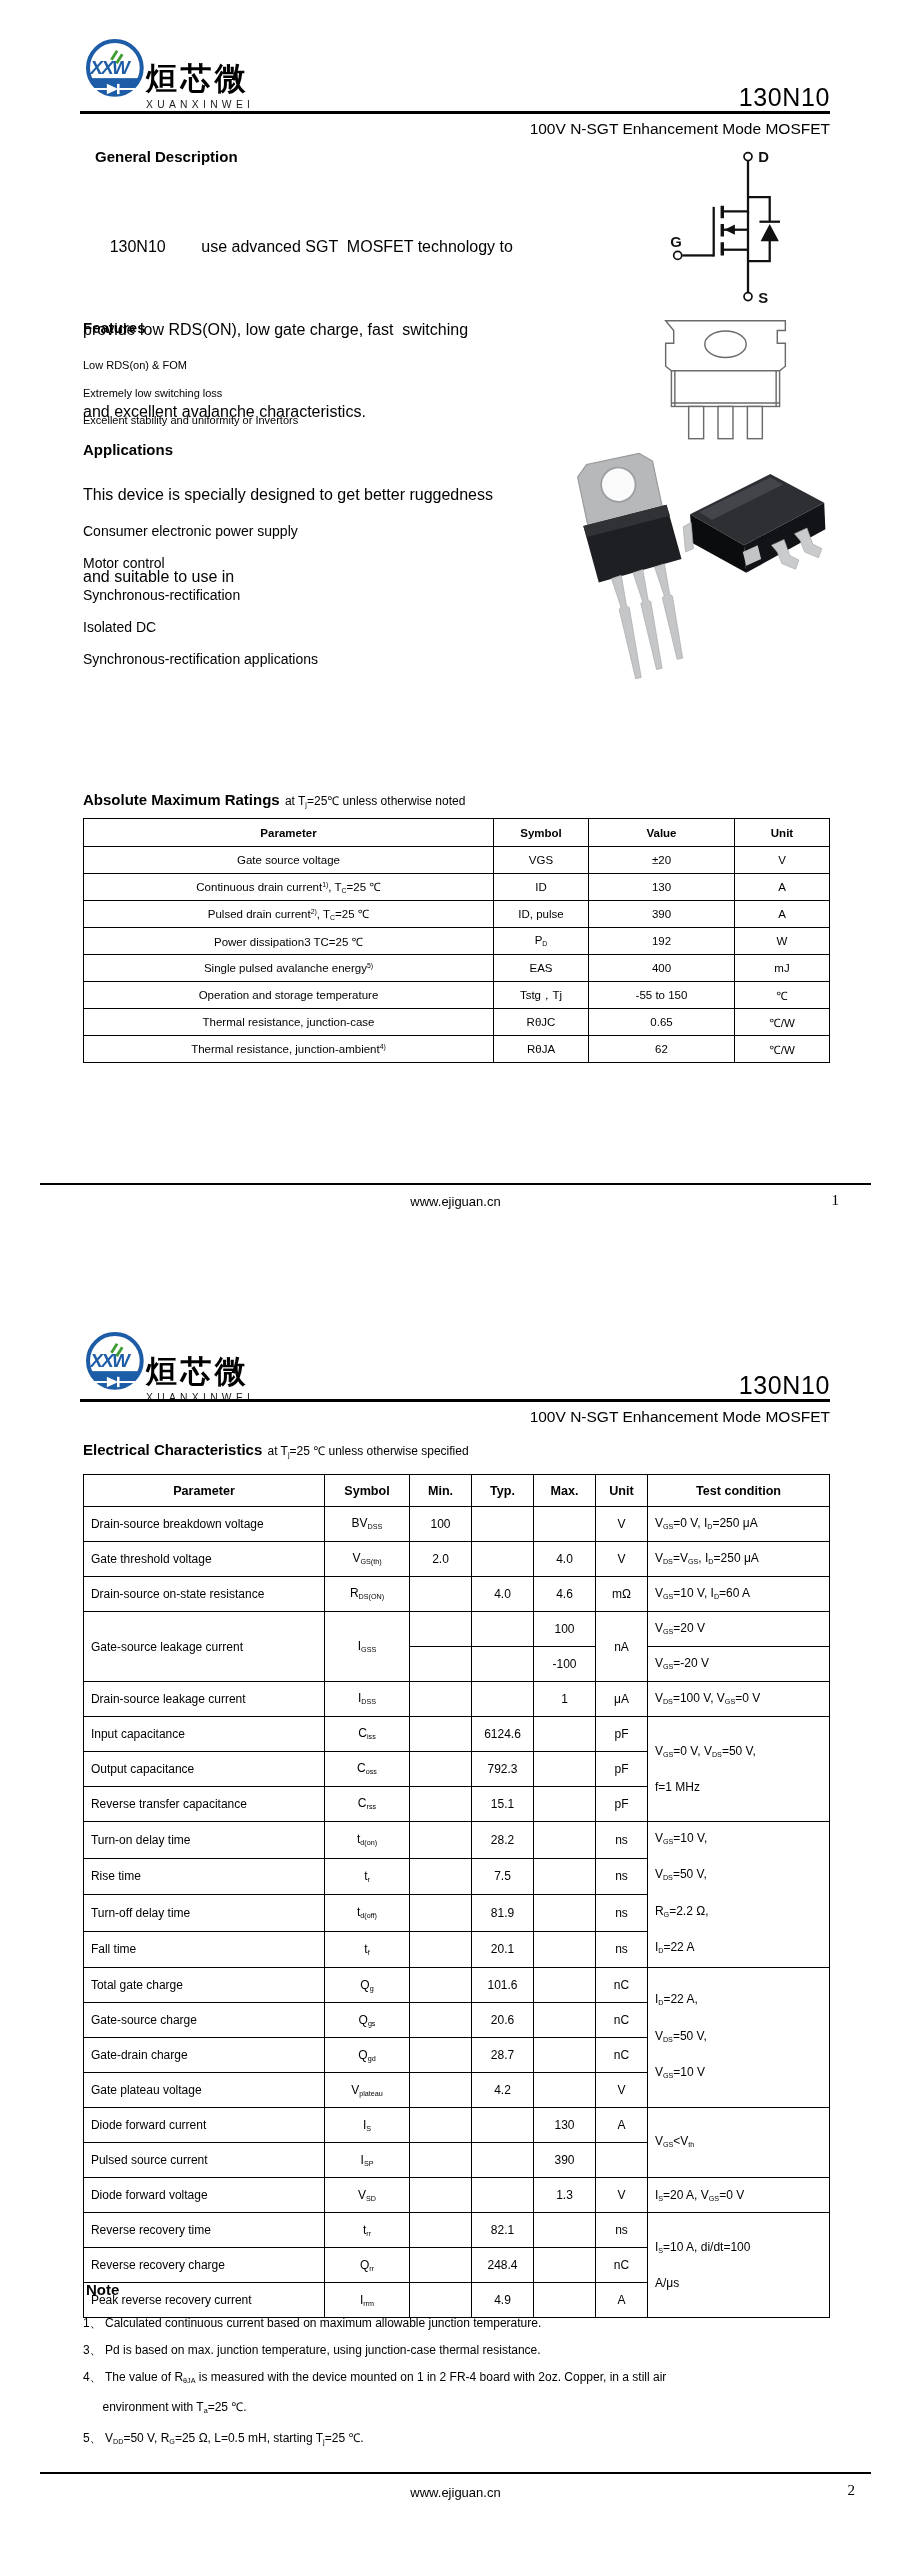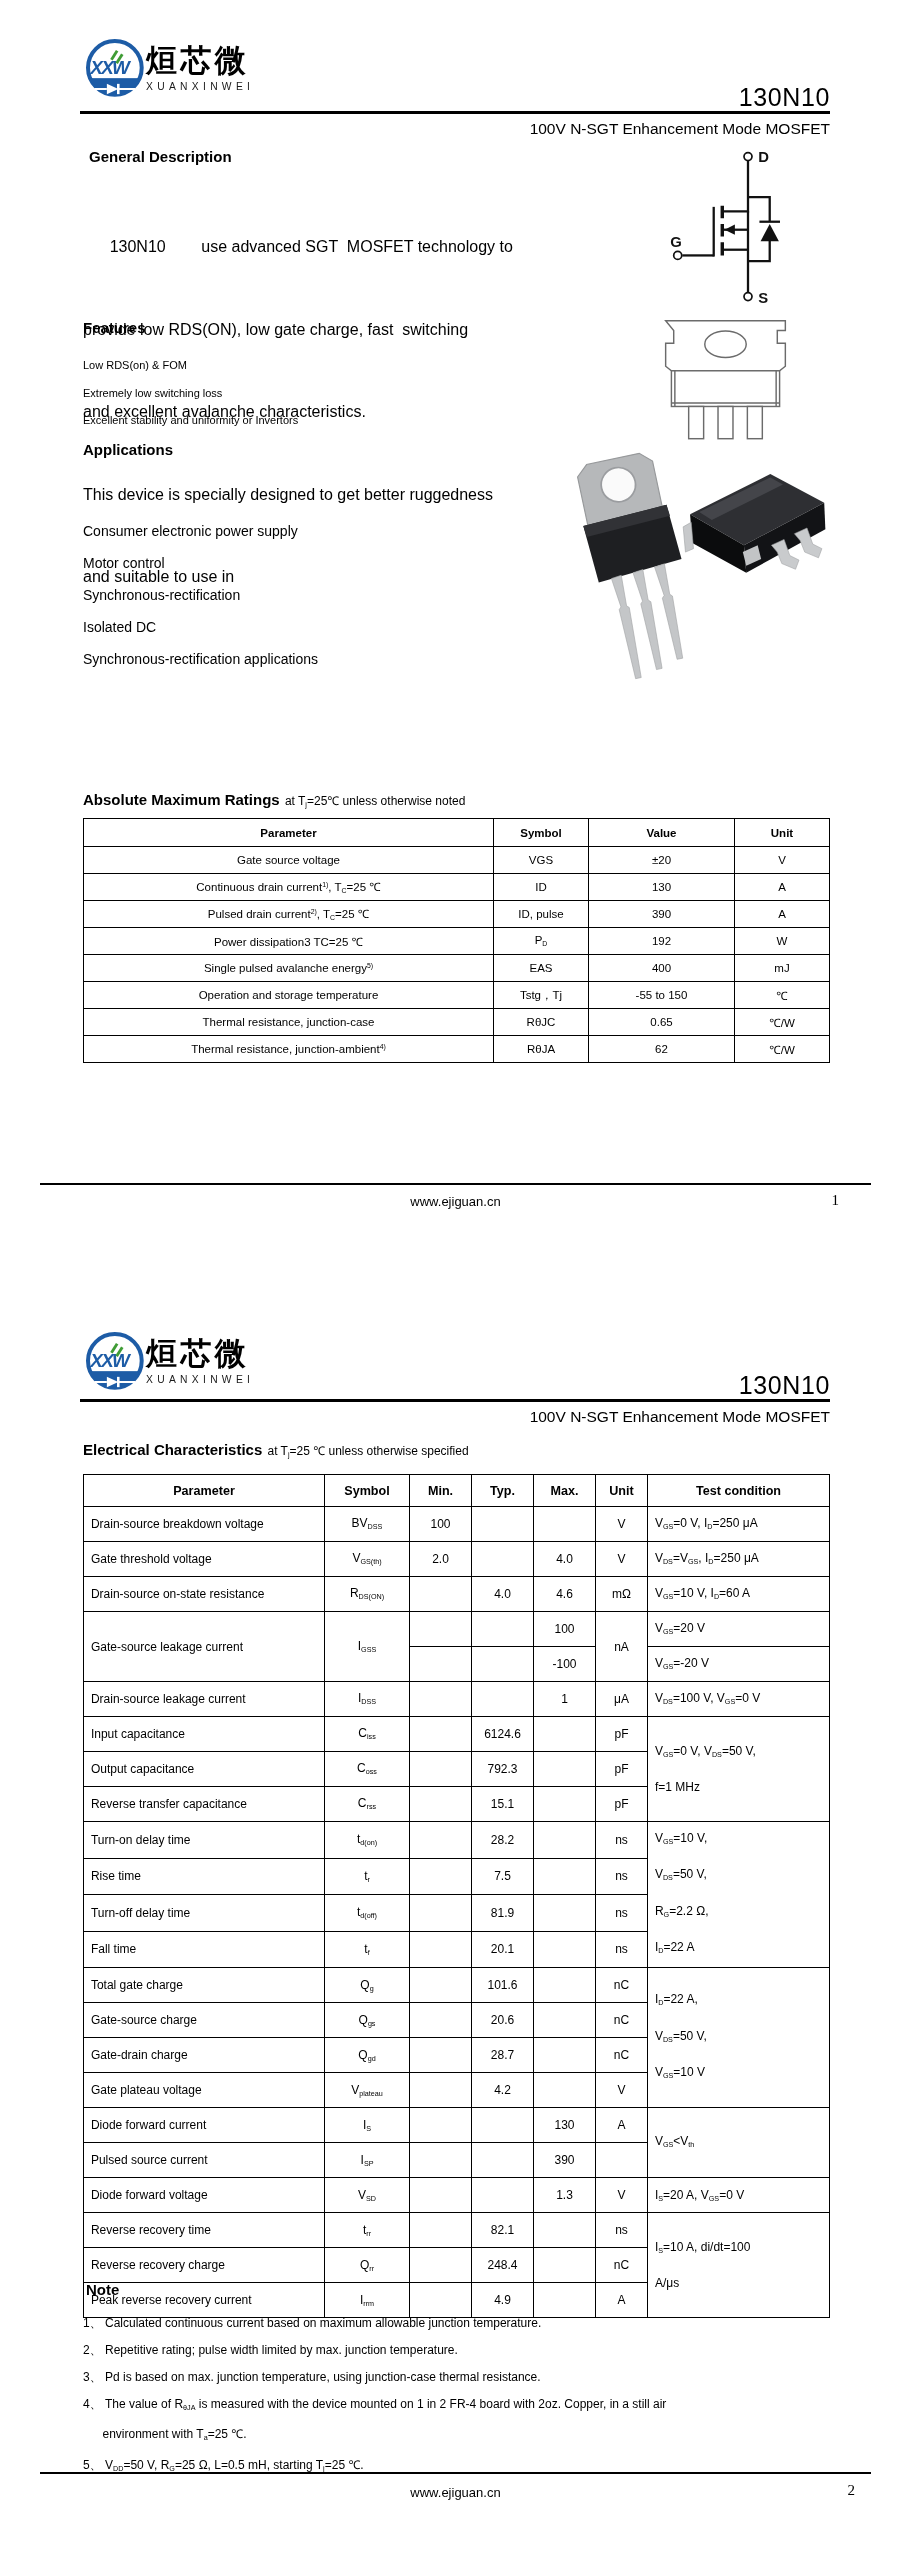--- a/index.html
+++ b/index.html
@@ -4,21 +4,21 @@
 <style>
   html,body{margin:0;padding:0;background:#fff}
   .canvas{position:relative;width:911px;height:2576px;background:#fff;
           font-family:"Liberation Sans",sans-serif;color:#000}
   .page{position:absolute;left:0;width:911px;height:1288px;background:#fff;overflow:hidden}
   #p1{top:0} #p2{top:1288px}
   .abs{position:absolute}
 
   
   .logo{display:flex;align-items:flex-start;}
-  .logo-cn{font-size:31px;font-weight:bold;letter-spacing:3.4px;line-height:40px;white-space:nowrap;margin-top:4px}
+  .logo-cn{font-size:31px;font-weight:bold;letter-spacing:3.4px;line-height:40px;white-space:nowrap;margin-top:22px}
   .logo-en{font-size:10.3px;letter-spacing:4.3px;color:#1a1a1a;line-height:12.6px;white-space:nowrap}
   .part-no{font-size:25px;font-weight:normal;letter-spacing:0.6px;line-height:25px;text-align:right;white-space:nowrap}
   .rule{background:#000}
   .subtitle{font-size:15.5px;font-weight:normal;line-height:17px;text-align:right;white-space:nowrap}
 
   
   .sec-title{font-size:15px;font-weight:bold}
   .sec-cond{font-size:12px;font-weight:normal;margin-left:5.2px}
   .gd-lines{font-size:16px;line-height:27.5px;white-space:pre-wrap;width:448px}
   .feat{font-size:11px;line-height:27.5px}
@@ -75,21 +75,21 @@
       <div>
         <div class="logo-cn">烜芯微</div>
         <div class="logo-en">XUANXINWEI</div>
       </div>
     </div>
 
     <div class="abs part-no" style="right:81px;top:85px">130N10</div>
     <div class="abs rule" style="left:80px;top:111px;width:750px;height:2.9px"></div>
     <div class="abs subtitle" style="right:81px;top:120px">100V N-SGT Enhancement Mode MOSFET</div>
 
-    <div class="abs" style="left:89px;top:148px">
+    <div class="abs" style="left:95px;top:148px">
       <span class="sec-title">General Description</span>
     </div>
     <div class="abs gd-lines" style="left:83px;top:178px">
       <div>      130N10        use advanced SGT  MOSFET technology to</div>
       <div>provide low RDS(ON), low gate charge, fast  switching</div>
       <div>and excellent avalanche characteristics.</div>
       <div>This device is specially designed to get better ruggedness</div>
       <div>and suitable to use in</div>
     </div>
 
@@ -494,21 +494,20 @@
         <td>A</td>
       </tr>
     </tbody>
       </table>
 
     <div class="abs" style="left:86px;top:993px">
       <span class="sec-title">Note</span>
     </div>
     <div class="abs notes" style="left:83px;top:1022px">
       <div class="note-item">1、 Calculated continuous current based on maximum allowable junction temperature.</div>
-      <div class="note-item">2、 Repetitive rating; pulse width limited by max. junction temperature.</div>
       <div class="note-item">3、 Pd is based on max. junction temperature, using junction-case thermal resistance.</div>
       <div class="note-item">4、 The value of R<sub>θJA</sub> is measured with the device mounted on 1 in 2 FR-4 board with 2oz. Copper, in a still air<br>environment with T<sub>a</sub>=25 ℃.</div>
       <div class="note-item">5、 V<sub>DD</sub>=50 V, R<sub>G</sub>=25 Ω, L=0.5 mH, starting T<sub>j</sub>=25 ℃.</div>
     </div>
 
     <div class="abs rule" style="left:40px;top:1184px;width:831px;height:2.3px"></div>
     <div class="abs furl" style="left:0;top:1197px">www.ejiguan.cn</div>
     <div class="abs fpage" style="left:826px;top:1194px">2</div>
   </section>
 </div>

